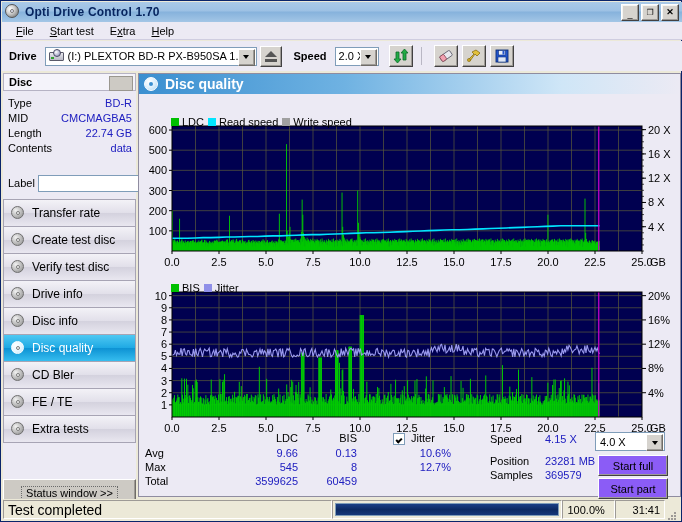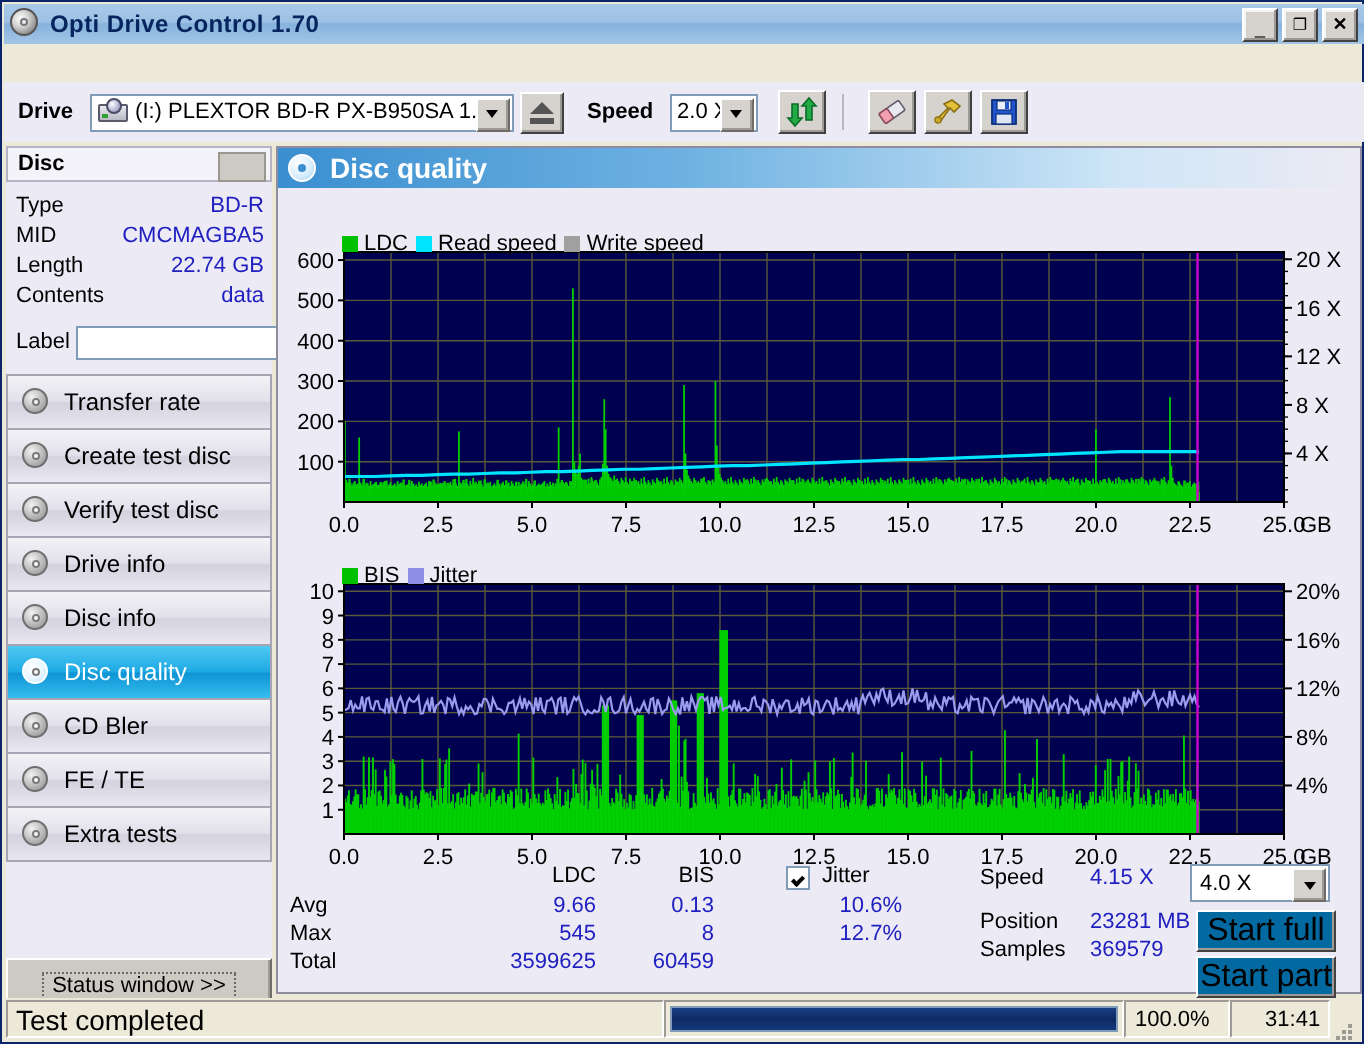--- a/index.html
+++ b/index.html
@@ -58,21 +58,21 @@
   
   .leftpanel{position:absolute;left:2px;top:72px;width:133px;height:417px;background:#eceaf4;}
   .disc-header{position:relative;height:18px;border:1px solid #b6b3c4;background:#f4f3fa;box-sizing:border-box;
     display:flex;align-items:center;}
   .disc-header b{font-size:11px;margin-left:5px;}
   .disc-header .sq{position:absolute;right:2px;top:2px;width:22px;height:13px;background:#cdcac4;border:1px solid #9a978f;}
   .disc-rows{padding:4px 4px 0 5px;}
   .drow{display:flex;justify-content:space-between;align-items:center;height:15px;font-size:11px;}
   .drow .k{color:#000;}
   .drow .v{color:#2020c0;}
-  .labelrow{display:flex;align-items:center;margin-top:6px;height:20px;}
+  .labelrow{display:flex;align-items:center;margin-top:18px;height:20px;}
   .labelrow .k{font-size:11px;margin-right:3px;}
   .label-input{flex:1;height:17px;background:#fff;border:1px solid #7f9db9;box-sizing:border-box;}
   .cd-btn{width:20px;height:19px;margin-left:2px;background:#cdcac4;border:1px solid #fff;
     border-right-color:#6f6c67;border-bottom-color:#6f6c67;display:flex;align-items:center;justify-content:center;}
   .cd-glyph{width:14px;height:14px;border-radius:50%;background:radial-gradient(circle at 38% 32%,#f6f7c8,#d9dc7a 55%,#a9ad45);
     border:1px solid #6d7030;box-sizing:border-box;position:relative;}
   .cd-glyph::after{content:"";position:absolute;left:50%;top:50%;width:4px;height:4px;margin:-2px 0 0 -2px;
     background:#f2f2e2;border:1px solid #8b8e4a;border-radius:50%;box-sizing:border-box;}
 
   .navlist{margin-top:6px;border:1px solid #a7a4b4;border-bottom:none;box-sizing:border-box;}
@@ -113,23 +113,23 @@
   svg{display:block;}
 
   
   .stats{position:absolute;left:0;top:356px;width:541px;height:66px;}
   .stat-txt{position:absolute;font-size:11px;color:#000;white-space:nowrap;}
   .stat-val{position:absolute;font-size:11px;color:#2020c0;white-space:nowrap;text-align:right;}
   .chk{position:absolute;width:12px;height:12px;background:#fff;border:1px solid #7f9db9;box-sizing:border-box;}
   .chk::after{content:"";position:absolute;left:2px;top:4px;width:4px;height:2px;border-left:2px solid #000;
     border-bottom:2px solid #000;transform:rotate(-45deg);}
   #speed-combo2{position:absolute;left:456px;top:2px;width:70px;height:19px;padding-left:4px;}
-  .startbtn{position:absolute;width:70px;height:21px;background:#0369a1;border:1px solid #fff;
+  .startbtn{position:absolute;width:70px;height:21px;background:#8b5cf6;border:1px solid #fff;
     border-right-color:#424142;border-bottom-color:#424142;box-shadow:inset -1px -1px 0 #9d9a96;
-    display:flex;align-items:center;justify-content:center;font-size:16px;box-sizing:border-box;}
+    display:flex;align-items:center;justify-content:center;font-size:11px;box-sizing:border-box;}
 
   
   .statusbar{position:absolute;left:2px;top:498px;width:678px;height:21px;background:#ece9d8;display:flex;align-items:center;}
   .sb-cell{height:19px;border:1px solid #9d9a96;border-right-color:#fff;border-bottom-color:#fff;
     box-sizing:border-box;display:flex;align-items:center;background:#ece9d8;}
   .sb-text{width:330px;padding-left:4px;font-size:14px;}
   .sb-prog{width:232px;position:relative;padding:2px;}
   .sb-prog .bar{height:13px;width:100%;background:linear-gradient(to bottom,#1b3f86,#0d2a63 50%,#16387a);
     border:1px solid #7f9db9;box-sizing:border-box;}
   .sb-pct{width:53px;justify-content:flex-start;padding-left:4px;font-size:11px;}
@@ -153,20 +153,26 @@
         </div>
       <div class="tb-btn">
           <span style="font-size:8px;">❐</span>
         </div>
       <div class="tb-btn">
           <span style="font-weight:bold;">✕</span>
         </div>
     </div>
   </div>
 
+  <div class="menubar">
+    <div class="menuitem"><u>F</u>ile</div>
+    <div class="menuitem"><u>S</u>tart test</div>
+    <div class="menuitem">E<u>x</u>tra</div>
+    <div class="menuitem"><u>H</u>elp</div>
+  </div>
 
   <div class="toolbar">
     <div class="tb-label">Drive</div>
     <div class="combo" id="drive-combo">
       <div class="drive-ico">
         <div class="body"></div>
           <div class="disc"></div>
           <div class="led"></div>
       </div>
       <span>(I:)   PLEXTOR BD-R  PX-B950SA 1.04</span>

